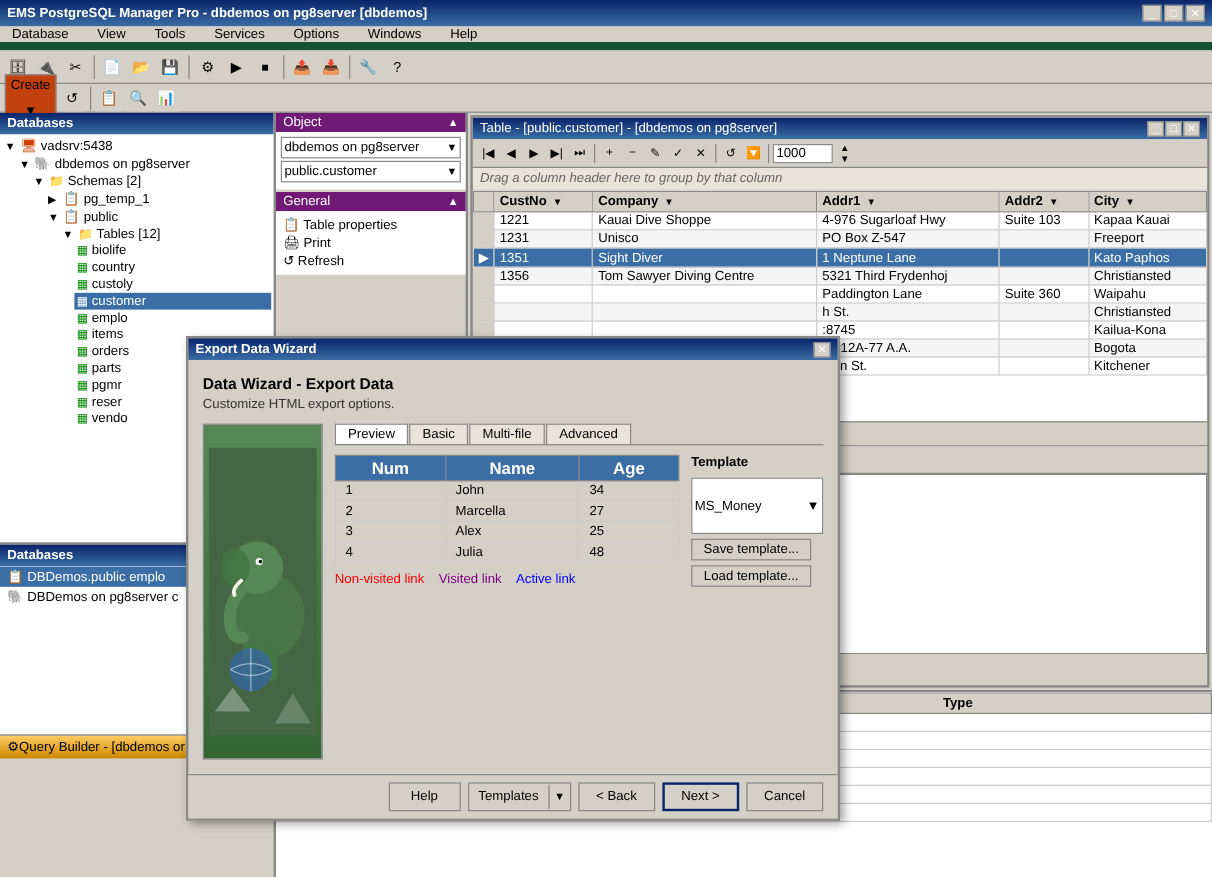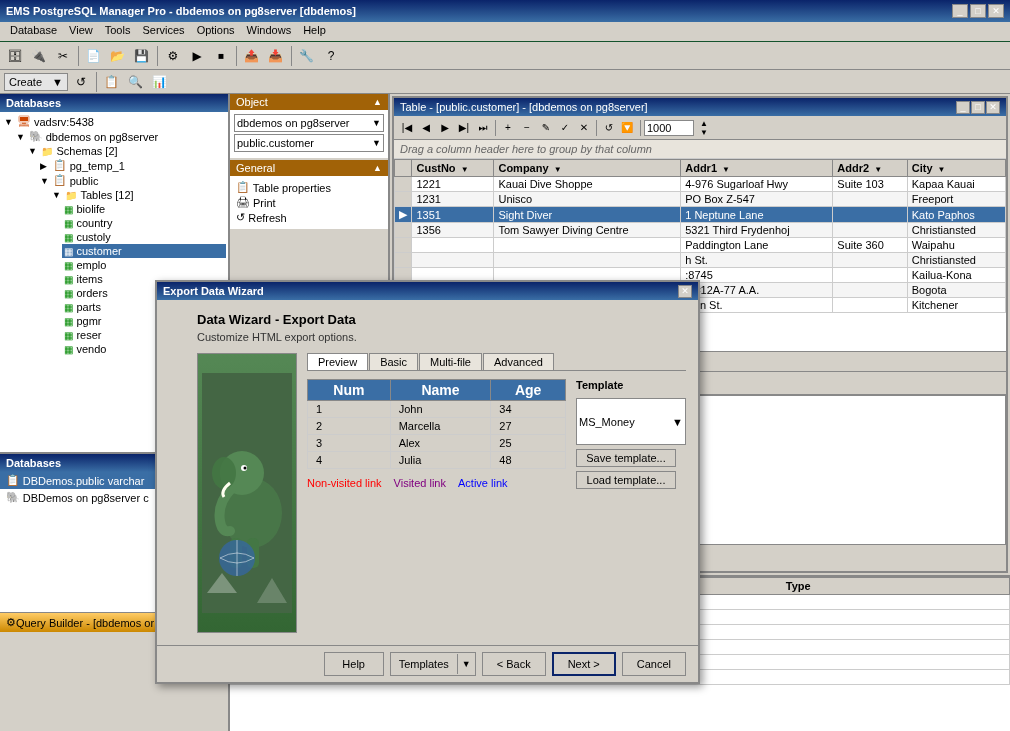--- a/index.html
+++ b/index.html
@@ -5,28 +5,28 @@
     * { box-sizing: border-box; margin: 0; padding: 0; font-family: 'Segoe UI', Tahoma, Geneva, Verdana, sans-serif; font-size: 11px; }
     body { background: #d4d0c8; overflow: hidden; width: 1010px; height: 731px; }
     
     
     .title-bar { background: linear-gradient(to bottom, #0a246a, #3a6ea5); color: white; height: 22px; display: flex; align-items: center; padding: 0 6px; justify-content: space-between; }
     .title-bar-text { font-size: 11px; font-weight: bold; }
     .title-bar-buttons { display: flex; gap: 2px; }
     .tb-btn { width: 16px; height: 14px; background: #d4d0c8; border: 1px solid #888; font-size: 9px; display: flex; align-items: center; justify-content: center; cursor: pointer; }
     
     
-    .menu-bar { background: #d4d0c8; height: 20px; display: flex; align-items: flex-start; padding: 0 4px; border-bottom: 1px solid #14532d; }
+    .menu-bar { background: #d4d0c8; height: 20px; display: flex; align-items: center; padding: 0 4px; border-bottom: 7px solid #14532d; gap: 12px; }
     .menu-item { padding: 2px 6px; cursor: pointer; font-size: 11px; }
     
     
     .toolbar { background: #d4d0c8; height: 28px; display: flex; align-items: center; padding: 2px 4px; border-bottom: 1px solid #888; gap: 2px; flex-wrap: wrap; overflow: hidden; }
     .tb-icon { width: 22px; height: 22px; background: #d4d0c8; border: 1px solid transparent; display: flex; align-items: center; justify-content: center; cursor: pointer; font-size: 12px; }
     .tb-sep { width: 1px; height: 20px; background: #888; margin: 0 2px; }
-    .tb-create { background: #e5e5e5; border: 1px solid #888; padding: 2px 4px; font-size: 11px; cursor: pointer; display: flex; align-items: center; gap: 10px; }
+    .tb-create { background: #c2410c; border: 1px solid #888; padding: 2px 4px; font-size: 11px; cursor: pointer; display: flex; align-items: center; gap: 10px; flex-direction: column; }
     
     
     .toolbar2 { background: #d4d0c8; height: 24px; display: flex; align-items: center; padding: 2px 4px; border-bottom: 1px solid #888; gap: 2px; }
     
     
     .main-layout { display: flex; height: calc(731px - 70px); }
     .panel-header { background: linear-gradient(to bottom, #0a246a, #3a6ea5); color: white; padding: 3px 6px; font-size: 11px; font-weight: bold; }
     .tree-area { flex: 1; background: white; overflow: auto; padding: 2px; }
     .tree-item { display: flex; align-items: center; gap: 3px; padding: 1px 2px; cursor: pointer; white-space: nowrap; }
     .tree-item.selected { background: #3a6ea5; color: white; }
@@ -75,28 +75,28 @@
     .field-table table { width: 100%; border-collapse: collapse; }
     .field-table th { background: #d4d0c8; border: 1px solid #888; padding: 2px 4px; font-size: 11px; }
     .field-table td { border: 1px solid #ccc; padding: 1px 4px; font-size: 11px; }
     
     
     .query-bar { background: linear-gradient(to bottom, #ffcc66, #cc8800); height: 20px; display: flex; align-items: center; padding: 0 6px; font-size: 11px; cursor: pointer; border-top: 1px solid #888; }
     
     
     .object-panel { width: 160px; border-right: 2px solid #888; background: #d4d0c8; display: flex; flex-direction: column; }
     .object-section { margin-bottom: 2px; }
-    .section-header { background: #a16207; color: white; padding: 2px 6px; font-size: 11px; display: flex; align-items: center; justify-content: space-between; cursor: pointer; }
+    .section-header { background: #701a75; color: white; padding: 2px 6px; font-size: 11px; display: flex; align-items: center; justify-content: space-between; cursor: pointer; }
     .section-content { background: white; padding: 4px; }
     .combo-box { width: 100%; border: 1px solid #888; padding: 2px; font-size: 11px; background: white; display: flex; align-items: center; justify-content: space-between; cursor: pointer; margin-bottom: 2px; }
     .combo-arrow { font-size: 9px; }
     .modal { pointer-events: all; background: #d4d0c8; border: 2px solid #888; width: 545px; box-shadow: 3px 3px 8px rgba(0,0,0,0.4); position: absolute; top: 280px; left: 155px; }
     .modal-title-bar { background: linear-gradient(to bottom, #0a246a, #3a6ea5); color: white; height: 18px; display: flex; align-items: center; padding: 0 6px; justify-content: space-between; }
     .modal-title { font-size: 11px; font-weight: bold; }
-    .modal-body { padding: 12px; margin-left: 28px; }
+    .modal-body { padding: 12px; }
     .modal-header { font-size: 13px; font-weight: bold; margin-bottom: 4px; }
     .modal-subtext { font-size: 11px; color: #333; margin-bottom: 10px; }
     .modal-content { display: flex; gap: 10px; }
     .elephant-area { width: 100px; background: linear-gradient(to bottom, #558855, #336633); border: 1px solid #888; display: flex; align-items: center; justify-content: center; overflow: hidden; position: relative; min-height: 280px; }
     .modal-right { flex: 1; }
     
     
     .wizard-tabs { display: flex; border-bottom: 1px solid #888; margin-bottom: 8px; }
     .wizard-tab { padding: 2px 10px; border: 1px solid #888; border-bottom: none; background: #e8e4dc; cursor: pointer; font-size: 11px; margin-right: 1px; }
     .wizard-tab.active { background: white; }
@@ -284,21 +284,21 @@
         <span class="table-icon">▦</span>
         <span>vendo</span>
       </div>
     </div>
 
     <div style="border-top:2px solid #888; height:180px; display:flex; flex-direction:column;">
       <div class="panel-header">Databases</div>
       <div class="bottom-list">
         <div class="bottom-item selected">
           <span style="color:white">📋</span>
-          <span>DBDemos.public varchar</span>
+          <span>DBDemos.public emplo</span>
         </div>
         <div class="bottom-item">
           <span>🐘</span>
           <span>DBDemos on pg8server c</span>
         </div>
       </div>
       <div class="query-bar">
         <span>⚙</span>
         <span>Query Builder - [dbdemos or</span>
       </div>

